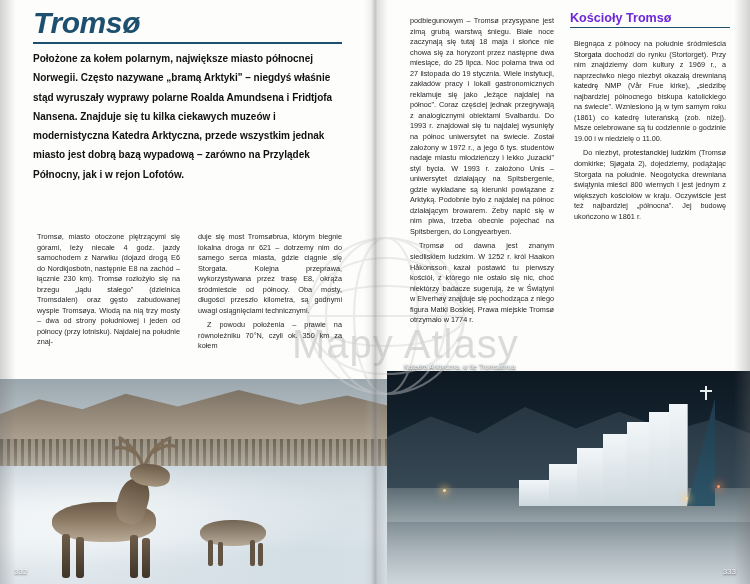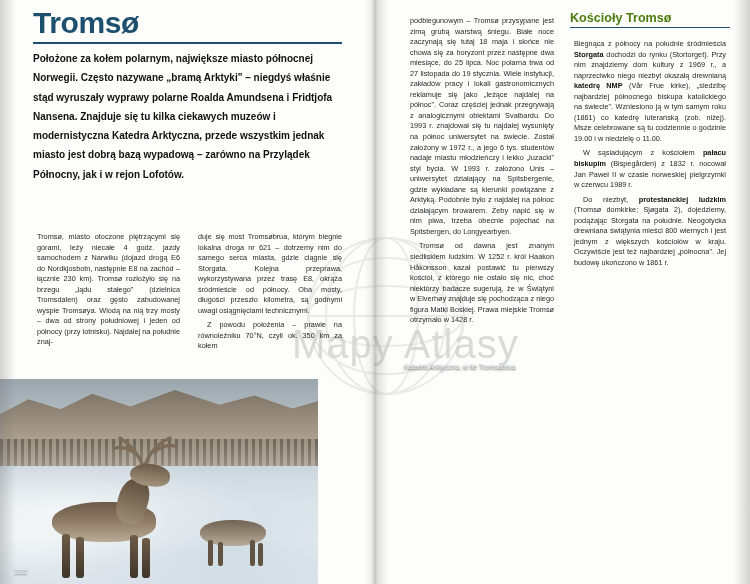--- a/index.html
+++ b/index.html
@@ -42,55 +42,56 @@
     font-size:40px;letter-spacing:1px;color:#cfcfcf;opacity:.75;
     font-family:"Liberation Sans", sans-serif;z-index:4;pointer-events:none;
     white-space:nowrap;
   }
 
   
   .title{
     position:absolute;left:33px;top:8px;
     font-size:30px;font-weight:bold;color:#1d4f6e;letter-spacing:-.4px;
     line-height:1;
+    font-style:italic;
   }
   .title-rule{
     position:absolute;left:33px;top:42px;width:309px;height:2px;background:#1d4f6e;
   }
   .lead{
     position:absolute;left:33px;top:49px;width:320px;
     font-size:10px;line-height:19.3px;font-weight:bold;color:#111;
   }
 
   .sec-title{
     position:absolute;left:570px;top:11px;
-    font-size:12.6px;font-weight:bold;color:#4d7c0f;
+    font-size:12.6px;font-weight:bold;color:#6d28d9;
   }
   .sec-rule{
     position:absolute;left:570px;top:27px;width:160px;height:1.4px;background:#1d4f6e;
   }
 
   
   .col{
     position:absolute;
     font-size:7.3px;line-height:10.55px;color:#26292b;
     text-align:justify;
     z-index:5;
   }
   .col p{margin:4px;}
   .col p + p{text-indent:9px;margin-top:0;}
   .c1{left:33px;top:228px;width:151px;}
   .c2{left:194px;top:228px;width:152px;}
   .c3{left:406px;top:12px;width:152px;}
   .c4{left:570px;top:35px;width:160px;}
-  .bld{font-weight:bold;color:#101010;}
+  .bld{font-weight:normal;color:#101010;}
 
   
   .photo{position:absolute;overflow:hidden;}
-  .photo-left{left:0;top:379px;width:318px;height:205px;}
+  .photo-left{left:0;top:379px;width:434px;height:205px;}
   .photo-right{left:387px;top:371px;width:363px;height:213px;}
 
   
   .pl-sky{position:absolute;inset:0;
     background:linear-gradient(to bottom,#9aa6ad 0%,#b9c3c8 22%,#cfd7da 40%,#d9e0e4 55%,#cdd7dd 70%,#c2ccd3 100%);}
   .pl-ridge{position:absolute;left:0;right:0;top:0;height:92px;
     background:linear-gradient(to bottom,#6e6456 0%,#8a7d6c 30%,#a79a88 62%,#c3bcae 100%);
     clip-path:polygon(0 38%,9% 22%,19% 33%,29% 16%,41% 30%,55% 12%,69% 28%,80% 18%,92% 32%,100% 24%,100% 100%,0 100%);
     opacity:.92;}
   .pl-trees{position:absolute;left:0;right:0;top:60px;height:58px;
@@ -177,29 +178,28 @@
     <p>Tromsø, miasto otoczone piętrzącymi się górami, leży niecałe 4 godz. jazdy samochodem z Narwiku (dojazd drogą E6 do Nordkjosbotn, następnie E8 na zachód – łącznie 230 km). Tromsø rozłożyło się na brzegu „lądu stałego" (dzielnica Tromsdalen) oraz gęsto zabudowanej wyspie Tromsøya. Wiodą na nią trzy mosty – dwa od strony południowej i jeden od północy (przy lotnisku). Najdalej na południe znaj-</p>
   </div>
 
   <div class="col c2">
     <p>duje się most Tromsøbrua, którym biegnie lokalna droga nr 621 – dotrzemy nim do samego serca miasta, gdzie ciągnie się Storgata. Kolejna przeprawa, wykorzystywana przez trasę E8, okrąża śródmieście od północy. Oba mosty, długości przeszło kilometra, są godnymi uwagi osiągnięciami technicznymi.</p>
     <p>Z powodu położenia – prawie na równoleżniku 70°N, czyli ok. 350 km za kołem</p>
   </div>
 
   <div class="col c3">
     <p>podbiegunowym – Tromsø przysypane jest zimą grubą warstwą śniegu. Białe noce zaczynają się tutaj 18 maja i słońce nie chowa się za horyzont przez następne dwa miesiące, do 25 lipca. Noc polarna trwa od 27 listopada do 19 stycznia. Wiele instytucji, zakładów pracy i lokali gastronomicznych reklamuje się jako „leżące najdalej na północ". Coraz częściej jednak przegrywają z analogicznymi obiektami Svalbardu. Do 1993 r. znajdował się tu najdalej wysunięty na północ uniwersytet na świecie. Został założony w 1972 r., a jego 6 tys. studentów nadaje miastu młodzieńczy i lekko „luzacki" styl bycia. W 1993 r. założono Unis – uniwersytet działający na Spitsbergenie, gdzie wykładane są kierunki powiązane z Arktyką. Podobnie było z najdalej na północ działającym browarem. Żeby napić się w nim piwa, trzeba obecnie pojechać na Spitsbergen, do Longyearbyen.</p>
-    <p>Tromsø od dawna jest znanym siedliskiem ludzkim. W 1252 r. król Haakon Håkonsson kazał postawić tu pierwszy kościół, z którego nie ostało się nic, choć niektórzy badacze sugerują, że w Świątyni w Elverhøy znajduje się pochodząca z niego figura Matki Boskiej. Prawa miejskie Tromsø otrzymało w 1428 r.</p>
+    <p>Tromsø od dawna jest znanym siedliskiem ludzkim. W 1252 r. król Haakon Håkonsson kazał postawić tu pierwszy kościół, z którego nie ostało się nic, choć niektórzy badacze sugerują, że w Świątyni w Elverhøy znajduje się pochodząca z niego figura Matki Boskiej. Prawa miejskie Tromsø otrzymało w 1774 r.</p>
   </div>
 
   <div class="sec-title">Kościoły Tromsø</div>
   <div class="sec-rule"></div>
 
   <div class="col c4">
     <p><span>Biegnąca z północy na południe śródmieścia </span><span class="bld">Storgata</span><span> dochodzi do rynku (Stortorget). Przy nim znajdziemy dom kultury z 1969 r., a naprzeciwko niego niezbyt okazałą drewnianą </span><span class="bld">katedrę NMP</span><span> (Vår Frue kirke), „siedzibę najbardziej północnego biskupa katolickiego na świecie". Wzniesiono ją w tym samym roku (1861) co katedrę luterańską (zob. niżej). Msze celebrowane są tu codziennie o godzinie 19.00 i w niedzielę o 11.00.</span></p>
-    <p><span>W sąsiadującym z kościołem </span><span class="bld">pałacu biskupim</span><span> (Bispegården) z 1832 r. nocował Jan Paweł II w czasie norweskiej pielgrzymki w czerwcu 1989 r.</span></p>
     <p><span>Do niezbyt, </span><span class="bld">protestanckiej ludzkim</span><span> (Tromsø domkirke; Sjøgata 2), dojedziemy, podążając Storgata na południe. Neogotycka drewniana świątynia mieści 800 wiernych i jest jednym z większych kościołów w kraju. Oczywiście jest też najbardziej „północna". Jej budowę ukończono w 1861 r.</span></p>
   </div>
 
   <div class="watermark">
     <svg width="300" height="180" viewBox="0 0 300 180">
       <g stroke="#d2d2d2" stroke-width="2.2" fill="none" opacity=".85">
         <circle cx="150" cy="88" r="78"></circle>
         <ellipse cx="150" cy="88" rx="32" ry="78"></ellipse>
         <ellipse cx="150" cy="88" rx="60" ry="78"></ellipse>
         <line x1="72" y1="88" x2="228" y2="88"></line>
@@ -235,20 +235,44 @@
       <div class="deer2-body"></div>
       <div class="deer2-leg" style="left:16px;height:26px;"></div>
       <div class="deer2-leg" style="left:26px;height:24px;"></div>
       <div class="deer2-leg" style="left:58px;height:26px;"></div>
       <div class="deer2-leg" style="left:66px;height:23px;"></div>
     </div>
 
     <div class="folio folio-l">332</div>
   </div>
 
+  <div class="photo photo-right">
+    <div class="pr-sky"></div>
+    <div class="pr-mtn"></div>
+    <div class="pr-ground"></div>
+    <div class="pr-road"></div>
+
+    <div class="cath">
+      <div class="cath-f" style="left:0px;width:30px;height:26px;"></div>
+      <div class="cath-f" style="left:30px;width:28px;height:42px;"></div>
+      <div class="cath-f" style="left:58px;width:26px;height:58px;"></div>
+      <div class="cath-f" style="left:84px;width:24px;height:72px;"></div>
+      <div class="cath-f" style="left:108px;width:22px;height:84px;"></div>
+      <div class="cath-f" style="left:130px;width:20px;height:94px;"></div>
+      <div class="cath-f" style="left:150px;width:18px;height:102px;"></div>
+      <div class="cath-glass" style="left:168px;width:28px;height:108px;"></div>
+      <div class="cross" style="left:186px;bottom:106px;"></div>
+    </div>
+
+    <div class="pr-lamp" style="left:56px;bottom:92px;"></div>
+    <div class="pr-lamp" style="left:298px;bottom:84px;"></div>
+    <div class="pr-lamp" style="left:330px;bottom:96px;background:#ff9a6e;box-shadow:0 0 7px 3px rgba(255,130,80,.5);"></div>
+
+    <div class="folio folio-r">333</div>
+  </div>
 
   <div class="cap-tri"></div>
   <div class="caption">Katedra Arktyczna, w tle Tromsøbrua</div>
 
   <div class="gutter"></div>
   <div class="edge-shadow-l"></div>
   <div class="edge-shadow-r"></div>
 </div>
 
 </body></html>

